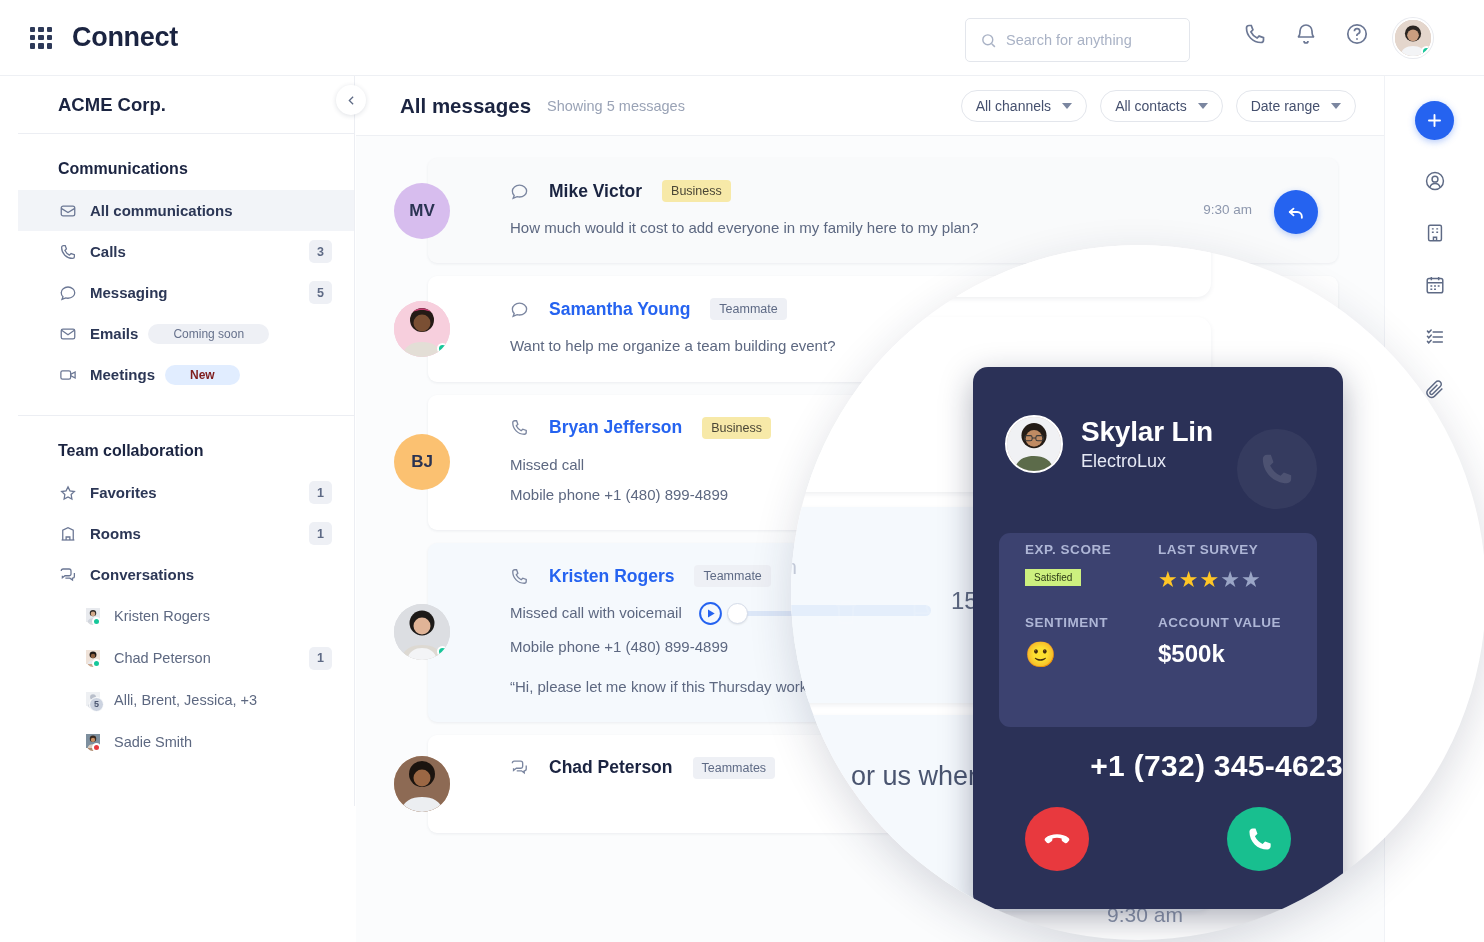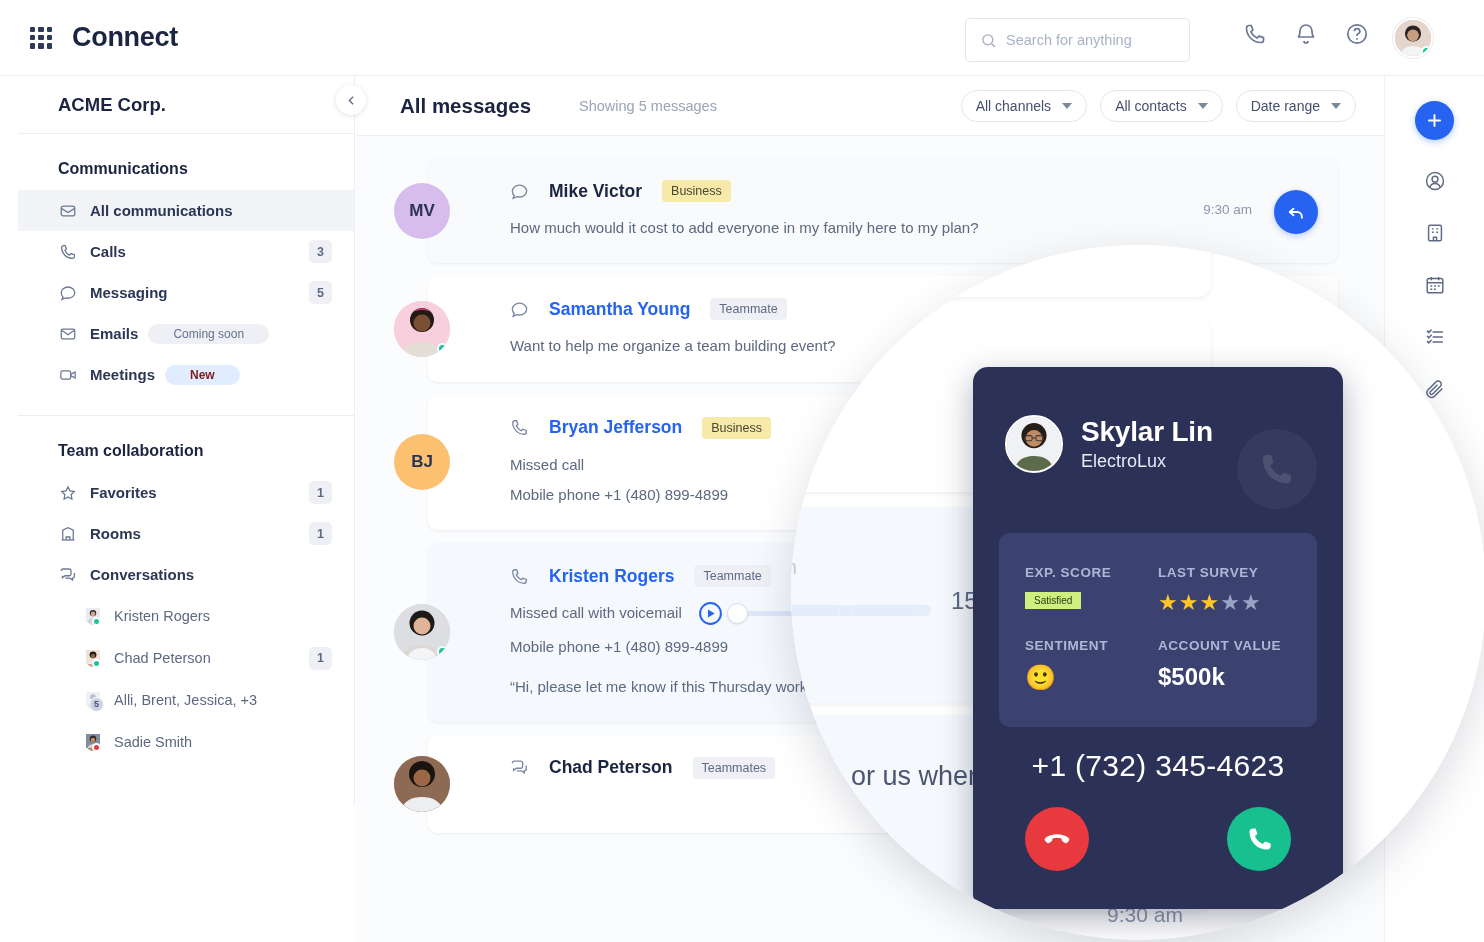--- a/index.html
+++ b/index.html
@@ -91,21 +91,21 @@
   .cav-wrap { position:relative; margin-right:14px; flex:none; }
   .cav-dot { position:absolute; right:-1px; bottom:-1px; width:9px; height:9px; border-radius:50%;
     border:2px solid #fff; }
   .cav-num { position:absolute; right:-4px; bottom:-3px; width:15px; height:15px; border-radius:50%;
     background:#ccd3e0; color:#4a5570; font-size:9px; font-weight:bold; display:flex;
     align-items:center; justify-content:center; border:1.5px solid #fff; }
 
   
   .main { position:absolute; left:356px; top:76px; width:1028px; height:866px; background:#fbfcfd; }
   .main-header { height:60px; display:flex; align-items:center; padding:0 0 0 44px; background:#fff;
-    border-bottom:1px solid #eef0f4;gap:32px; }
+    border-bottom:1px solid #eef0f4; }
   .main-title { font-size:20.5px; font-weight:bold; color:#1b2441; }
   .main-sub { margin-left:16px; font-size:14.5px; color:#9aa3b6; }
   .filters { margin-left:auto; display:flex; gap:13px; padding-right:28px; }
   .filter-chip {
     height:32px; border:1px solid #e3e6ec; border-radius:17px; background:#fff;
     display:flex; align-items:center; padding:0 14px; font-size:14px; color:#45506e; cursor:pointer;
   }
   .caret { margin-left:11px; width:0; height:0; border-left:5px solid transparent;
     border-right:5px solid transparent; border-top:6px solid #7b86a0; }
 
@@ -181,34 +181,34 @@
     background:rgba(255,255,255,.05); display:flex; align-items:center; justify-content:center;
   }
   .dc-head { display:flex; align-items:center; padding:48px 0 0 32px; }
   .dc-avatar { width:58px; height:58px; border-radius:50%; overflow:hidden; flex:none;
     border:2px solid #fff; background:#d9c7bb; position:relative; }
   .dc-names { margin-left:18px; }
   .dc-name { font-size:28px; font-weight:bold; letter-spacing:-0.2px; }
   .dc-company { font-size:18px; margin-top:3px; color:#e6e9f5; }
   .dc-stats {
     position:absolute; left:26px; top:166px; width:318px; height:194px;
-    background:#3c4270; border-radius:11px; padding:32px 26px;
+    background:#3c4270; border-radius:11px; padding:9px 26px;
   }
   .dc-grid { display:grid; grid-template-columns:1fr 1fr; row-gap:22px; }
   .dc-label { font-size:13.5px; font-weight:bold; letter-spacing:.55px; color:#aeb6d6; }
   .dc-val { margin-top:10px; }
   .chip-sat { display:inline-block; background:#cdf07f; color:#2c3a17; font-size:10px;
     border-radius:0; padding:3px 9px; }
   .stars { font-size:22px; letter-spacing:1px; }
   .star-on { color:#ffc626; }
   .star-off { color:#9aa5c6; }
   .emoji { font-size:25px; }
   .money { font-size:24px; font-weight:bold; }
-  .dc-phone { position:absolute; left:0; right:0; top:382px; text-align:center;
-    font-size:30px; font-weight:normal; letter-spacing:.3px; }
+  .dc-phone { position:absolute; left:0; right:0; top:382px; text-align:right;
+    font-size:30px; font-weight:bold; letter-spacing:.3px; }
   .dc-actions { position:absolute; left:0; right:0; top:440px; display:flex;
     justify-content:space-between; padding:0 52px; }
   .act-btn { width:64px; height:64px; border-radius:50%; display:flex;
     align-items:center; justify-content:center; cursor:pointer; }
   .act-decline { background:#e8393e; }
   .act-accept { background:#18bf8f; }
   .faint-icons { position:absolute; left:40px; top:352px; display:flex; gap:46px;
     opacity:.14; color:#fff; z-index:1; }
 </style>
 </head>

